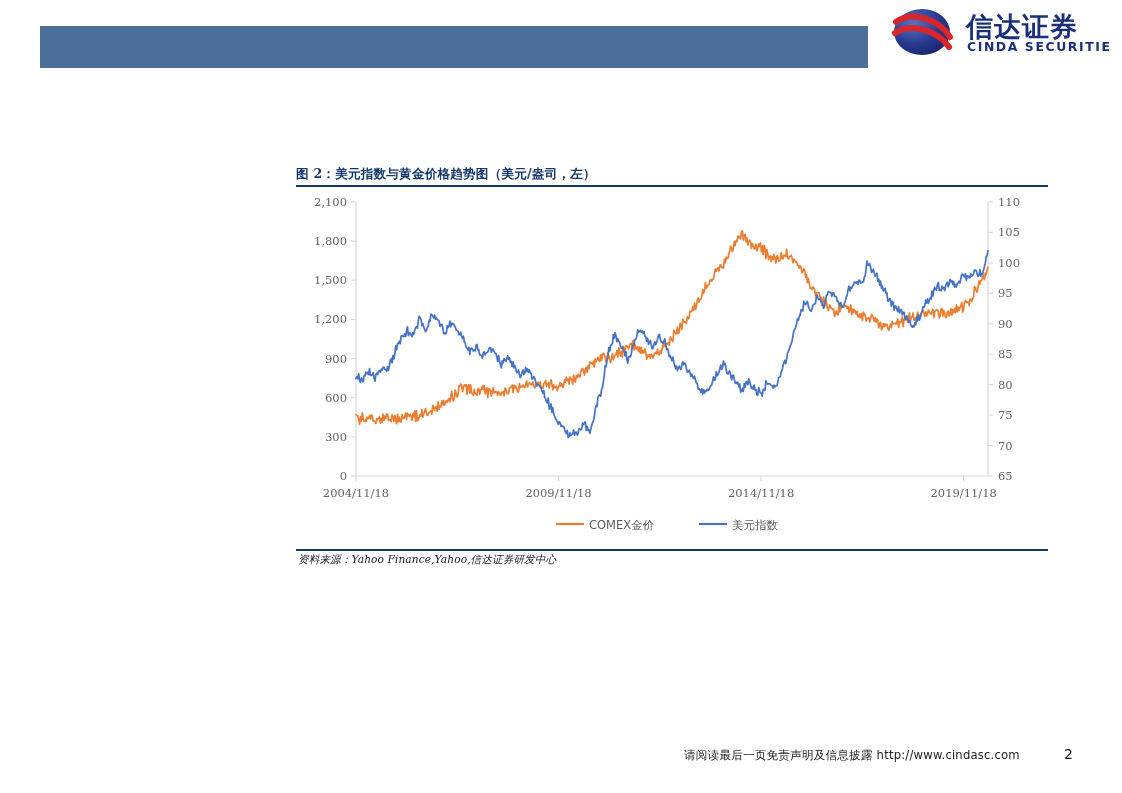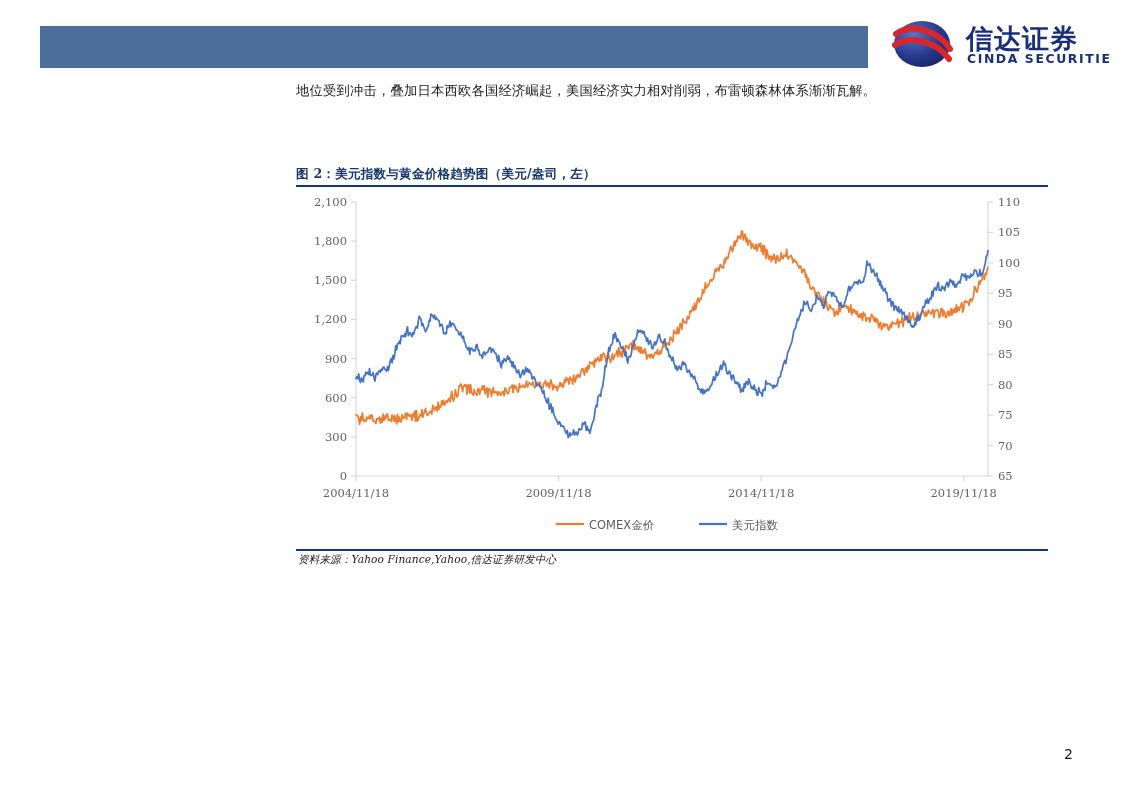--- a/index.html
+++ b/index.html
@@ -9,21 +9,21 @@
     position:relative;overflow:hidden;
   }
   .page{position:absolute;inset:0;}
 
   
   .hdr-bar{
     position:absolute;left:40px;top:26px;width:828px;height:42px;
     background:#4b6e9b;
   }
   .logo{
-    position:absolute;left:890px;top:16px;width:220px;height:56px;text-decoration:underline;
+    position:absolute;left:890px;top:4px;width:220px;height:56px;text-decoration:underline;
   }
   .logo svg{display:block;}
 
   
   .para{
     position:absolute;
     font-family:"DejaVu Serif","Liberation Serif",serif;
     font-size:13.3px;line-height:26px;color:#1a1a1a;
     text-align:justify;letter-spacing:.2px;
   }
@@ -99,21 +99,20 @@
         </radialGradient>
       </defs>
       <ellipse cx="32" cy="28" rx="28" ry="23" fill="url(#glob)"></ellipse>
       <path d="M6 18 C22 6, 50 16, 60 33" stroke="#d9262c" stroke-width="6" fill="none" stroke-linecap="round"></path>
       <path d="M5 29 C22 18, 48 27, 59 43" stroke="#d9262c" stroke-width="6" fill="none" stroke-linecap="round"></path>
       <text x="76" y="32" font-family="DejaVu Sans, Liberation Sans, sans-serif" font-size="27" font-weight="bold" fill="#1a2f7a" letter-spacing="1">信达证券</text>
       <text x="77" y="47" font-family="DejaVu Sans, Liberation Sans, sans-serif" font-size="12.4" font-weight="bold" fill="#1a2f7a" letter-spacing="1.6">CINDA SECURITIES</text>
     </svg>
   </div>
 
-  <div id="para1" class="para">地位受到冲击，叠加日本西欧各国经济崛起，美国经济实力相对削弱，布雷顿森林体系渐渐瓦解。</div>
 
   <div class="fig-title">图 2：美元指数与黄金价格趋势图（美元/盎司，左）</div>
   <div class="fig-rule-top"></div>
 
   <div class="chart-wrap">
     <svg class="chart-svg" id="chart" width="752" height="360" viewBox="0 0 752 360" xmlns="http://www.w3.org/2000/svg">
         <line x1="60" y1="14" x2="60" y2="288" stroke="#d9d9d9" stroke-width="1.2"></line>
         <line x1="692" y1="14" x2="692" y2="288" stroke="#d9d9d9" stroke-width="1.2"></line>
         <line x1="60" y1="288" x2="692" y2="288" stroke="#d9d9d9" stroke-width="1.2"></line>
         <line x1="55" y1="288" x2="60" y2="288" stroke="#d9d9d9" stroke-width="1.2"></line>
@@ -166,15 +165,19 @@
         <text x="293" y="340.5" class="legend-lbl">COMEX金价</text>
         <line x1="403" y1="336" x2="431" y2="336" stroke="#4472c4" stroke-width="2.2"></line>
         <text x="436" y="340.5" class="legend-lbl">美元指数</text>
       </svg>
   </div>
 
   <div class="fig-rule-bottom"></div>
   <div class="fig-source">资料来源：Yahoo Finance,Yahoo,信达证券研发中心</div>
 
 
+  <div class="footer-txt">
+    <span>请阅读最后一页免责声明及信息披露</span>
+    <span class="footer-url">http://www.cindasc.com</span>
+  </div>
   <div class="footer-pg">2</div>
 
 </div>
 
 </body></html>

